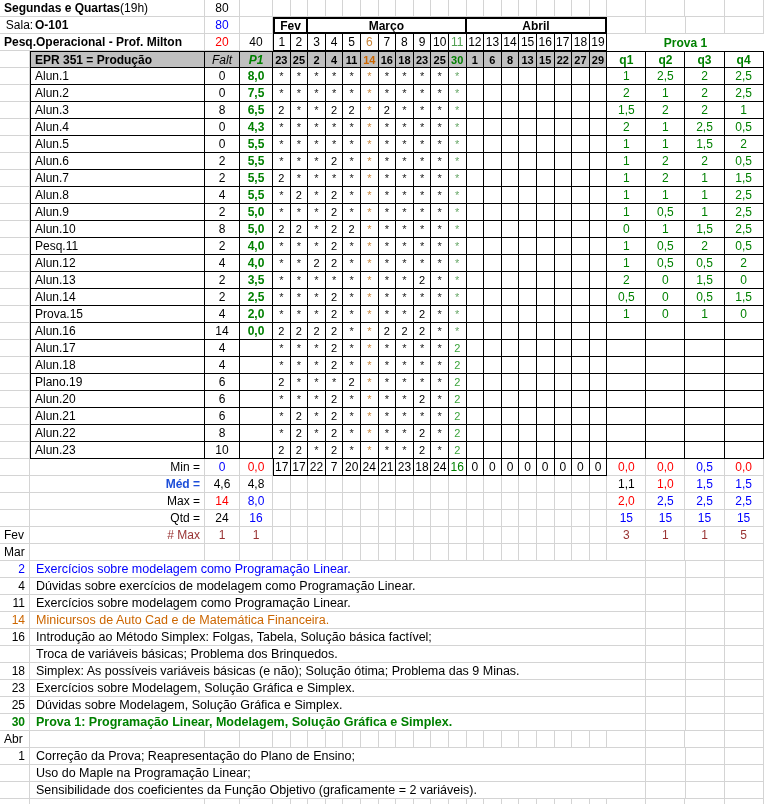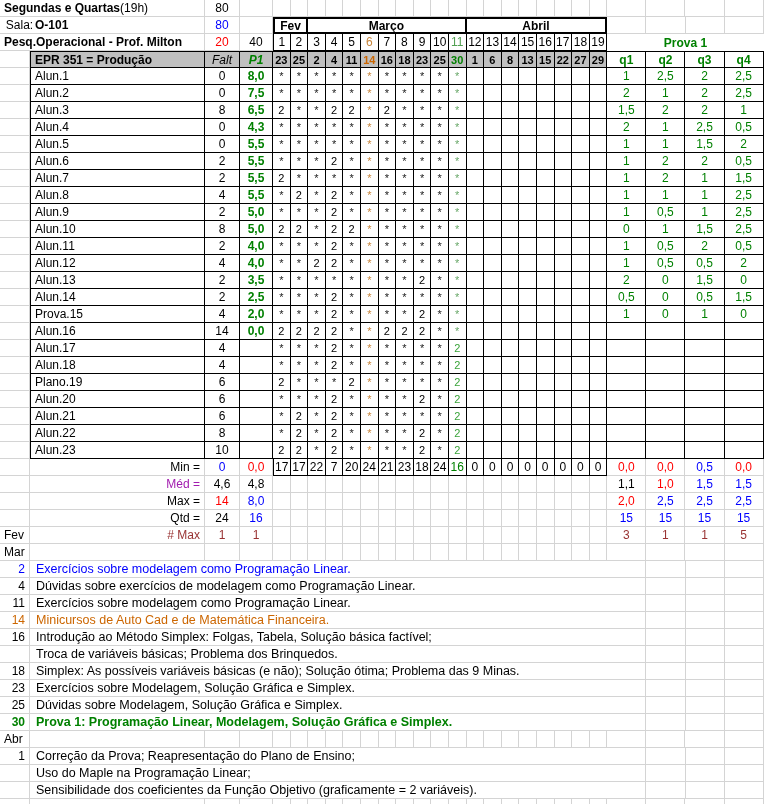--- a/index.html
+++ b/index.html
@@ -418,21 +418,21 @@
       <div class="c wD bk"></div>
       <div class="c wD bk"></div>
       <div class="c wD bk"></div>
       <div class="c wQ bk" style="color: rgb(0, 128, 0);">0</div>
       <div class="c wQ bk" style="color: rgb(0, 128, 0);">1</div>
       <div class="c wQ bk" style="color: rgb(0, 128, 0);">1,5</div>
       <div class="c wQ bk" style="color: rgb(0, 128, 0);">2,5</div>
     </div>
     <div class="row">
       <div class="c wA gr"></div>
-      <div class="c wB bk bl left">Alun.11</div>
+      <div class="c wB bk bl left">Pesq.11</div>
       <div class="c wF bk">2</div>
       <div class="c wP bk bold" style="color: rgb(0, 128, 0);">4,0</div>
       <div class="c wD bk fs11" style="color: rgb(26, 26, 26);">*</div>
       <div class="c wD bk fs11" style="color: rgb(26, 26, 26);">*</div>
       <div class="c wD bk fs11" style="color: rgb(26, 26, 26);">*</div>
       <div class="c wD bk fs11" style="color: rgb(0, 0, 0);">2</div>
       <div class="c wD bk fs11" style="color: rgb(26, 26, 26);">*</div>
       <div class="c wD bk fs11" style="color: rgb(200, 134, 60);">*</div>
       <div class="c wD bk fs11" style="color: rgb(26, 26, 26);">*</div>
       <div class="c wD bk fs11" style="color: rgb(26, 26, 26);">*</div>
@@ -824,21 +824,21 @@
       <div class="c wD bk" style="color: rgb(0, 0, 0);">0</div>
       <div class="c wD bk" style="color: rgb(0, 0, 0);">0</div>
       <div class="c wD bk" style="color: rgb(0, 0, 0);">0</div>
       <div class="c wQ gr" style="color: rgb(255, 0, 0);">0,0</div>
       <div class="c wQ gr" style="color: rgb(255, 0, 0);">0,0</div>
       <div class="c wQ gr" style="color: rgb(0, 0, 255);">0,5</div>
       <div class="c wQ gr" style="color: rgb(255, 0, 0);">0,0</div>
     </div>
     <div class="row">
       <div class="c wA gr left"></div>
-      <div class="c wB gr right" style="color: #a21caf;">Méd =</div>
+      <div class="c wB gr right" style="color: #1d4ed8; font-weight: bold;">Méd =</div>
       <div class="c wF gr" style="color: rgb(0, 0, 0);">4,6</div>
       <div class="c wP gr" style="color: rgb(0, 0, 0);">4,8</div>
       <div class="c wD gr"></div>
       <div class="c wD gr"></div>
       <div class="c wD gr"></div>
       <div class="c wD gr"></div>
       <div class="c wD gr"></div>
       <div class="c wD gr"></div>
       <div class="c wD gr"></div>
       <div class="c wD gr"></div>

